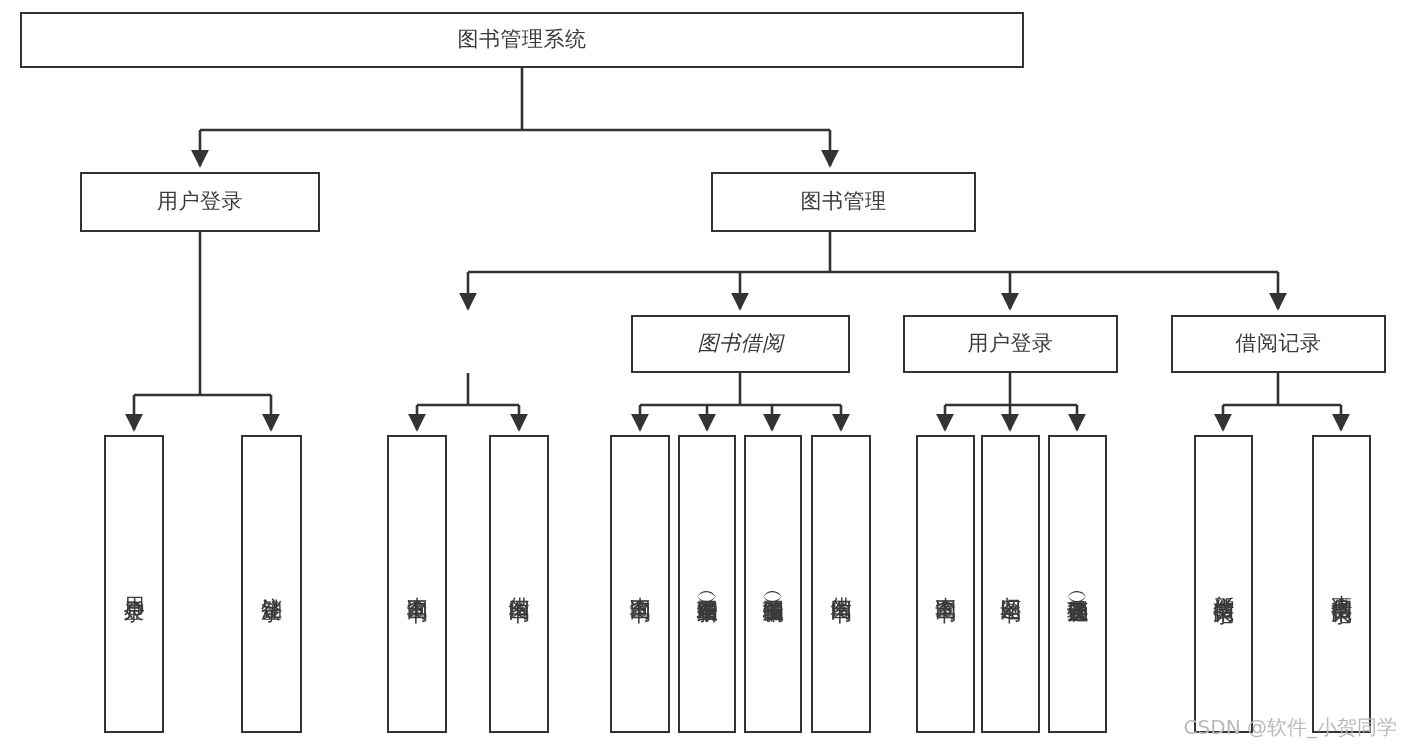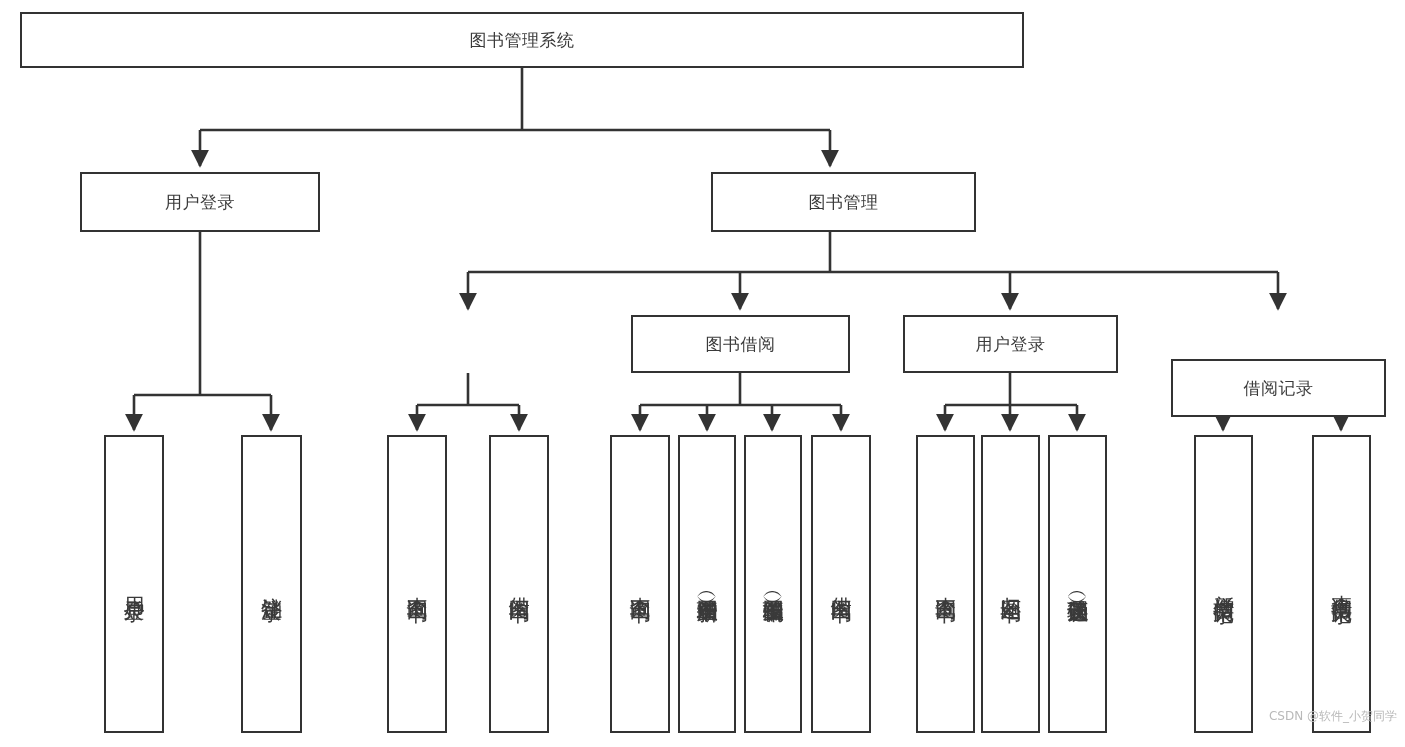--- a/index.html
+++ b/index.html
@@ -28,41 +28,41 @@
     position: absolute;
     box-sizing: border-box;
     border: 2px solid #333333;
     background: #ffffff;
     display: flex;
     align-items: center;
     justify-content: center;
     color: #3a3a3a;
   }
   .node-h {
-    font-size: 17px;
+    font-size: 21px;
     letter-spacing: 0.5px;
     line-height: 1.2;
     justify-content: center;
   }
   .node-v {
     font-size: 21px;
     writing-mode: vertical-rl;
     text-orientation: upright;
     letter-spacing: 2px;
     line-height: 1.25;
     white-space: nowrap;
   }
   .node-v.dense {
     letter-spacing: 0px;
   }
   .watermark {
     position: absolute;
     right: 8px;
-    bottom: 22px;
-    font-size: 12px;
+    bottom: 6px;
+    font-size: 20px;
     color: #b9b9b9;
     white-space: nowrap;
     pointer-events: none;
   }
 </style>
 </head>
 <body>
 
 <div id="diagram-root">
 
@@ -120,27 +120,27 @@
     <span>图书管理系统</span>
   </div>
 
   <div class="node node-h" style="left:80px; top:172px; width:240px; height:60px;">
     <span>用户登录</span>
   </div>
   <div class="node node-h" style="left:711px; top:172px; width:265px; height:60px;">
     <span>图书管理</span>
   </div>
 
-  <div class="node node-h" style="left:631px; top:315px; width:219px; height:58px;">
+  <div class="node node-h" style="left:631px; top:315px; width:219px; height:58px;font-style:italic;">
     <span>图书借阅</span>
   </div>
   <div class="node node-h" style="left:903px; top:315px; width:215px; height:58px;">
     <span>用户登录</span>
   </div>
-  <div class="node node-h" style="left:1171px; top:315px; width:215px; height:58px;margin-top:44px;">
+  <div class="node node-h" style="left:1171px; top:315px; width:215px; height:58px;">
     <span>借阅记录</span>
   </div>
 
   <div class="node node-v" style="left:104px; top:435px; width:60px; height:298px;">
     <span>用户登录</span>
   </div>
   <div class="node node-v" style="left:241px; top:435px; width:61px; height:298px;">
     <span>注销登录</span>
   </div>
 

